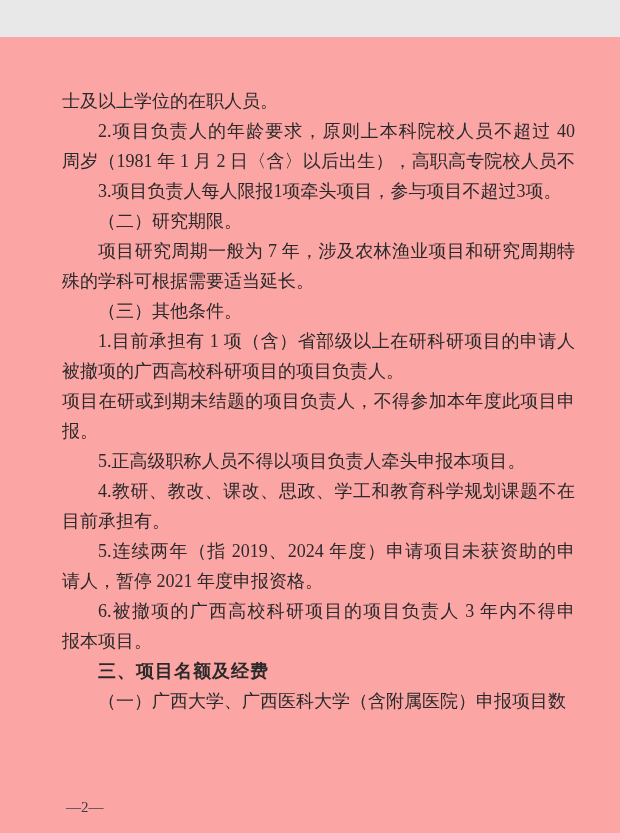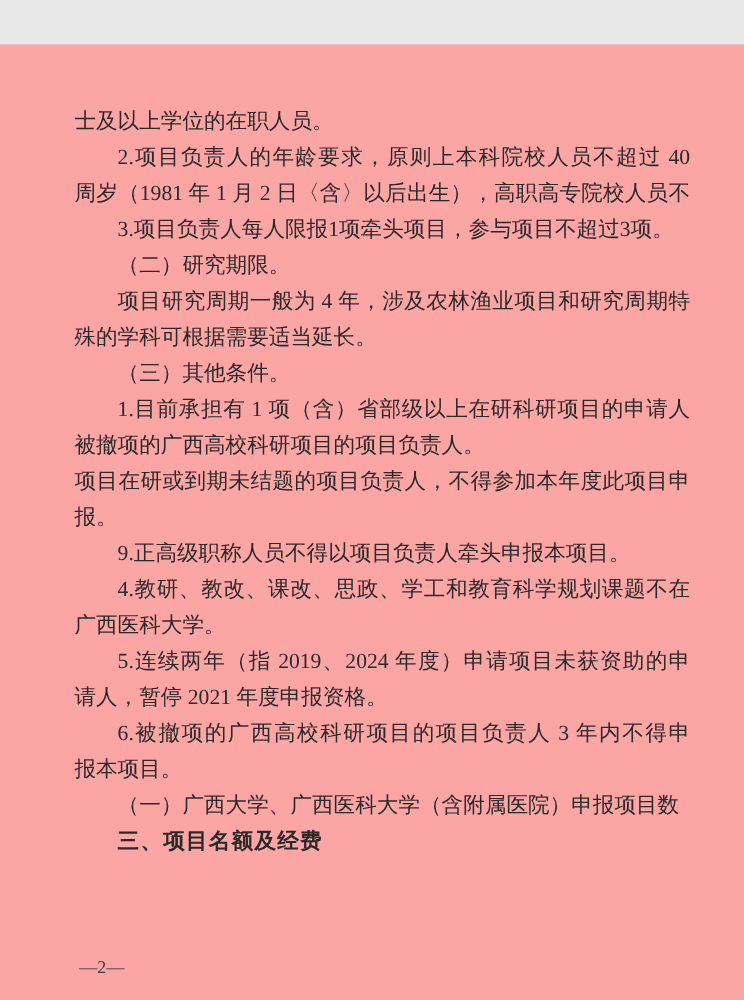--- a/index.html
+++ b/index.html
@@ -64,52 +64,52 @@
         <div class="line full indent">2.项目负责人的年龄要求，原则上本科院校人员不超过 40</div>
         <div class="line full">周岁（1981 年 1 月 2 日〈含〉以后出生），高职高专院校人员不</div>
       </div>
       <div class="para body">
         <div class="line indent">3.项目负责人每人限报1项牵头项目，参与项目不超过3项。</div>
       </div>
       <div class="para body">
         <div class="line indent">（二）研究期限。</div>
       </div>
       <div class="para body">
-        <div class="line full indent">项目研究周期一般为 4 年，涉及农林渔业项目和研究周期特</div>
+        <div class="line full indent">项目研究周期一般为 7 年，涉及农林渔业项目和研究周期特</div>
         <div class="line">殊的学科可根据需要适当延长。</div>
       </div>
       <div class="para body">
         <div class="line indent">（三）其他条件。</div>
       </div>
       <div class="para body">
         <div class="line full indent">1.目前承担有 1 项（含）省部级以上在研科研项目的申请人</div>
         <div class="line">被撤项的广西高校科研项目的项目负责人。</div>
       </div>
       <div class="para body">
         <div class="line full">项目在研或到期未结题的项目负责人，不得参加本年度此项目申</div>
         <div class="line">报。</div>
       </div>
       <div class="para body">
-        <div class="line indent">9.正高级职称人员不得以项目负责人牵头申报本项目。</div>
+        <div class="line indent">5.正高级职称人员不得以项目负责人牵头申报本项目。</div>
       </div>
       <div class="para body">
         <div class="line full indent">4.教研、教改、课改、思政、学工和教育科学规划课题不在</div>
-        <div class="line">广西医科大学。</div>
+        <div class="line">目前承担有。</div>
       </div>
       <div class="para body">
         <div class="line full indent">5.连续两年（指 2019、2024 年度）申请项目未获资助的申</div>
         <div class="line">请人，暂停 2021 年度申报资格。</div>
       </div>
       <div class="para body">
         <div class="line full indent">6.被撤项的广西高校科研项目的项目负责人 3 年内不得申</div>
         <div class="line">报本项目。</div>
       </div>
+      <div class="para heading">
+        <div class="line indent">三、项目名额及经费</div>
+      </div>
       <div class="para body">
         <div class="line indent">（一）广西大学、广西医科大学（含附属医院）申报项目数</div>
-      </div>
-      <div class="para heading">
-        <div class="line indent">三、项目名额及经费</div>
       </div>
     </div>
   <div class="footer">
     <span>—2—</span>
   </div>
 </div>
 
 </body></html>

